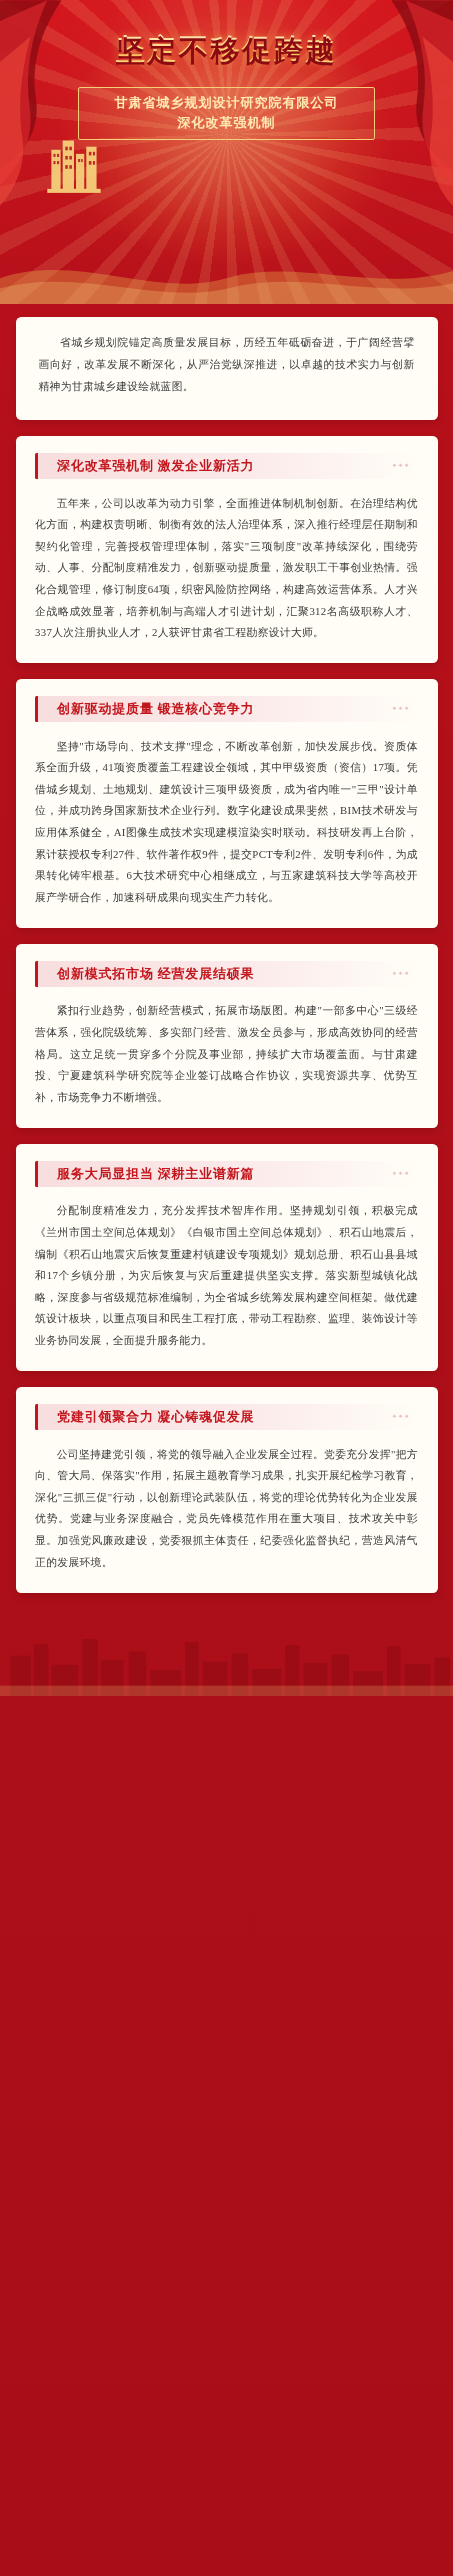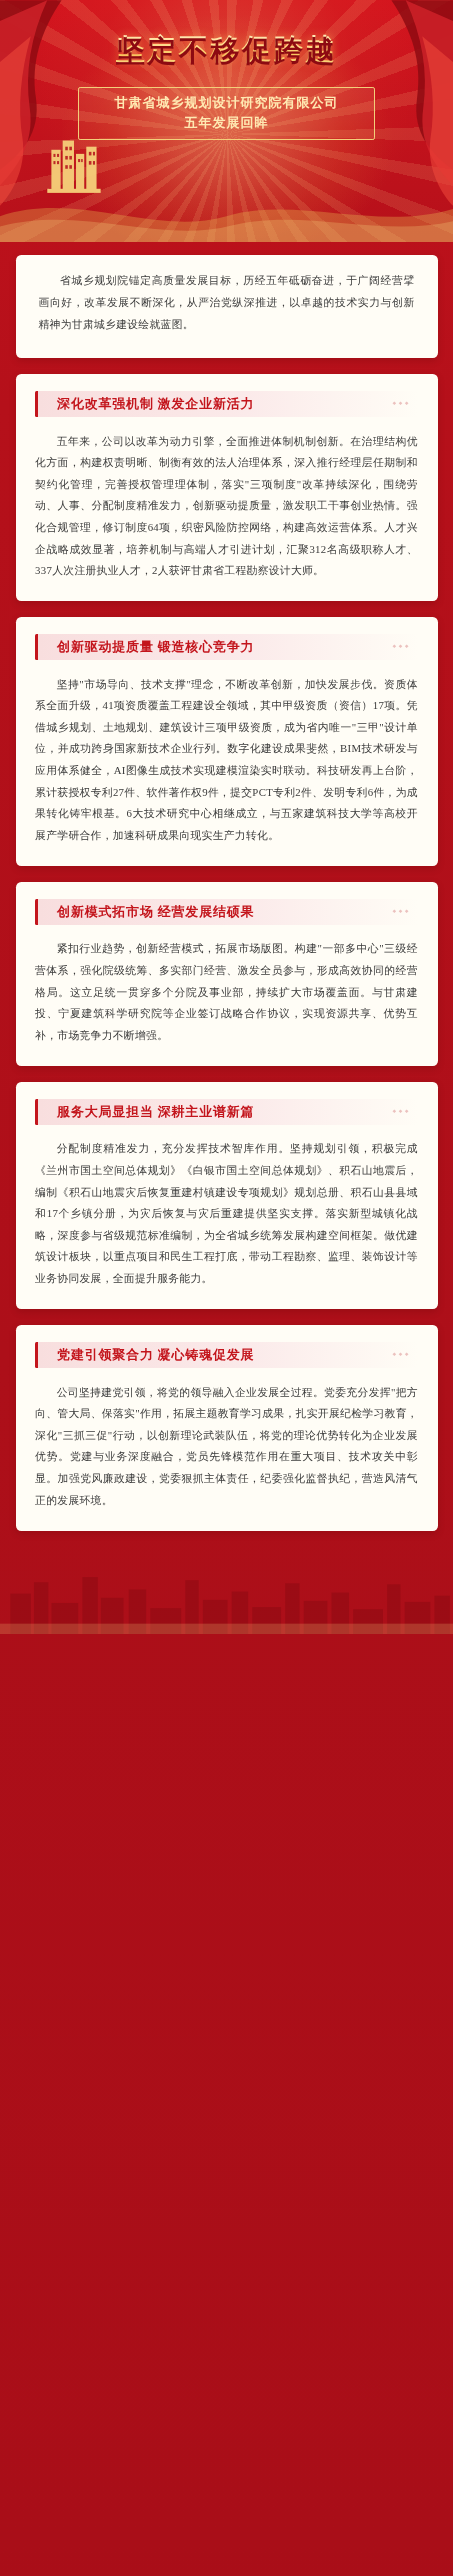--- a/index.html
+++ b/index.html
@@ -17,21 +17,21 @@
     min-height: 3384px;
     background: linear-gradient(180deg, #c3121c 0%, #b5101a 12%, #ad0f19 40%, #a90e18 75%, #b3101a 100%);
     position: relative;
     overflow: hidden;
     box-sizing: border-box;
   }
 
   
   .header {
     position: relative;
-    height: 242px;
+    height: 304px;
     background:
       radial-gradient(circle at 50% 30%, rgba(255,200,120,0.25) 0%, rgba(255,150,60,0.05) 45%, rgba(0,0,0,0) 70%),
       linear-gradient(180deg, #d4141e 0%, #c2121c 55%, #b5101a 100%);
     overflow: hidden;
   }
   .header .rays {
     position: absolute;
     left: 50%;
     top: -98px;
     width: 567px;
@@ -219,21 +219,21 @@
         <path d="M0,120 L60,70 C40,140 34,210 44,270 C52,330 20,380 0,400 Z" fill="#f04a3c" opacity="0.55"></path>
       </svg>
     </div>
 
     <div class="header-inner">
       <div class="title-main">
         <div class="title-gold">坚定不移促跨越</div>
       </div>
       <div class="subtitle-box">
         <div class="subtitle-line">甘肃省城乡规划设计研究院有限公司</div>
-        <div class="subtitle-line">五年发展回眸</div>
+        <div class="subtitle-line">深化改革强机制</div>
       </div>
     </div>
 
     <div class="header-emblem">
       <svg width="62" height="77" viewBox="0 0 120 150">
         <g fill="#f6d07a" opacity="0.95">
           <rect x="14" y="58" width="18" height="78"></rect>
           <rect x="36" y="40" width="22" height="96"></rect>
           <rect x="62" y="66" width="16" height="70"></rect>
           <rect x="82" y="52" width="20" height="84"></rect>

